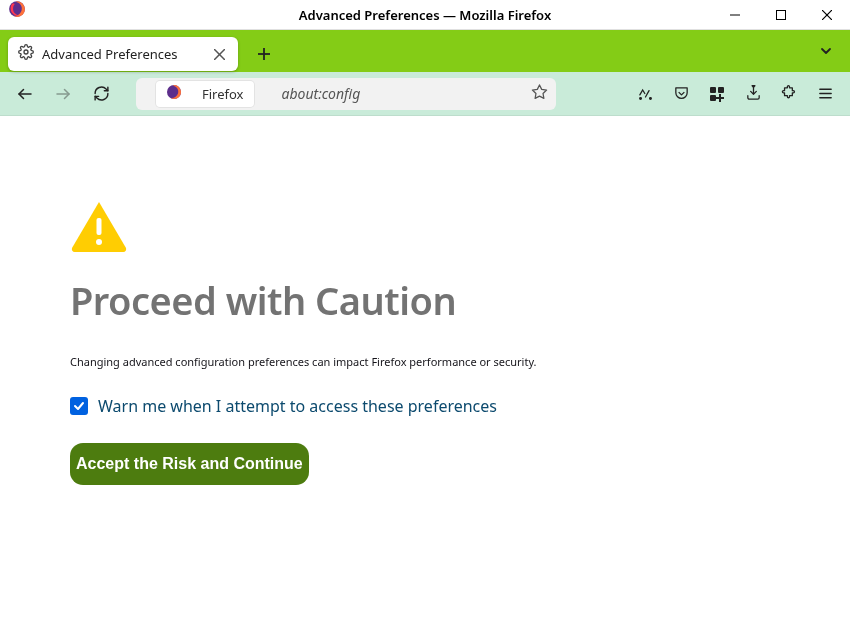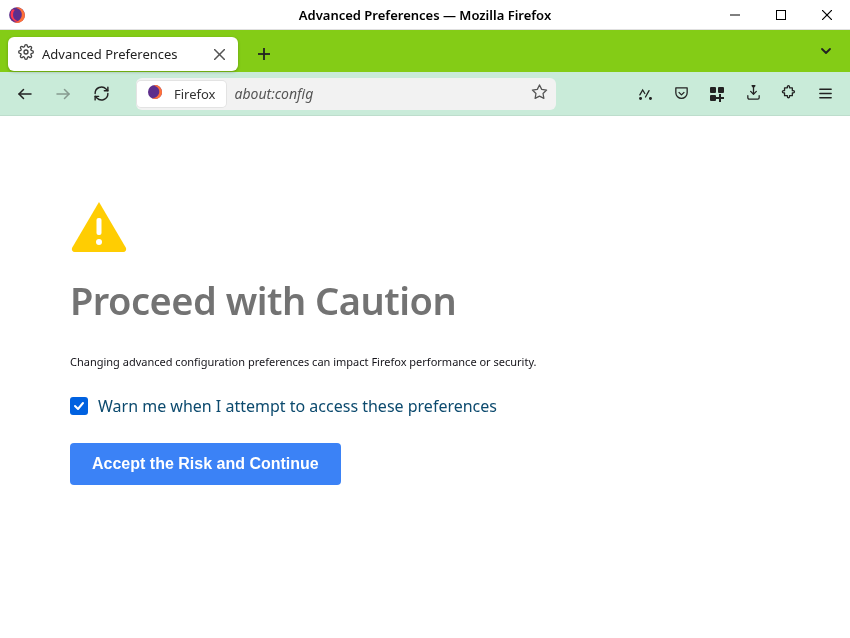--- a/index.html
+++ b/index.html
@@ -9,21 +9,20 @@
       font-family: -apple-system, "Segoe UI", system-ui, sans-serif;
       background: #ffffff;
       overflow: hidden;
       font-size: 14px;
     }
     
     .titlebar {
       height: 30px;
       background: #ffffff;
       display: flex;
-      align-items: center;
       position: relative;
       padding: 0 8px;
       border-bottom: 1px solid #e0e0e0;
     }
     .titlebar-icon { width: 18px; height: 18px; display:flex; align-items:center; justify-content:center; }
     .titlebar-title {
       position: absolute;
       left: 50%; top: 50%;
       transform: translate(-50%, -50%);
       font-weight: 600; font-size: 13px;
@@ -83,23 +82,23 @@
     .urlbar-wrap { flex:0 0 auto; margin-left:14px; display:flex; align-items:center; }
     .urlbar {
       display:flex; align-items:center;
       background: #f2f2f2;
       height: 32px;
       border-radius: 6px;
       min-width: 420px;
       position: relative;
     }
     .identity-chip {
-      display:flex; align-items:center; gap:11px;
+      display:flex; align-items:center; gap:20px;
       background:#ffffff;
-      height: 26px; margin:1px;
+      height: 26px; margin:20px;
       padding: 0 10px;
       border-radius: 4px;
       box-shadow: 0 0 0 1px rgba(0,0,0,0.06);
       font-size:13px;
       color:#333;
     }
     .ff-logo-small svg { width:16px; height:16px; }
     .url-text { padding-left:8px; font-size:14px; color:#555;font-style:italic; }
     .url-star { position:absolute; right:8px; top:50%; transform:translateY(-50%); cursor:pointer; }
     .spacer { flex: 1; }
@@ -127,27 +126,27 @@
       margin-bottom: 26px;
       font-size: 16px; color:#0c4a6e;
     }
     .chk {
       width:18px; height:18px; border-radius:3px;
       background:#0061e0;
       display:flex; align-items:center; justify-content:center;
       cursor:pointer;
     }
     .accept-btn {
-      background:#3b82f6;
+      background:#4d7c0f;
       color:#fff;
       font-weight:600;
       font-size:16px;
-      padding: 12px 22px;
+      padding: 12px 6px;
       border:none;
-      border-radius:4px;
+      border-radius:13px;
       cursor:pointer;
     }
   </style>
 </head>
 <body>
 
 <div class="titlebar">
   <span class="titlebar-icon">
     <svg viewBox="0 0 32 32" width="18" height="18">
       <circle cx="16" cy="16" r="14" fill="#5d2e8c"></circle>

